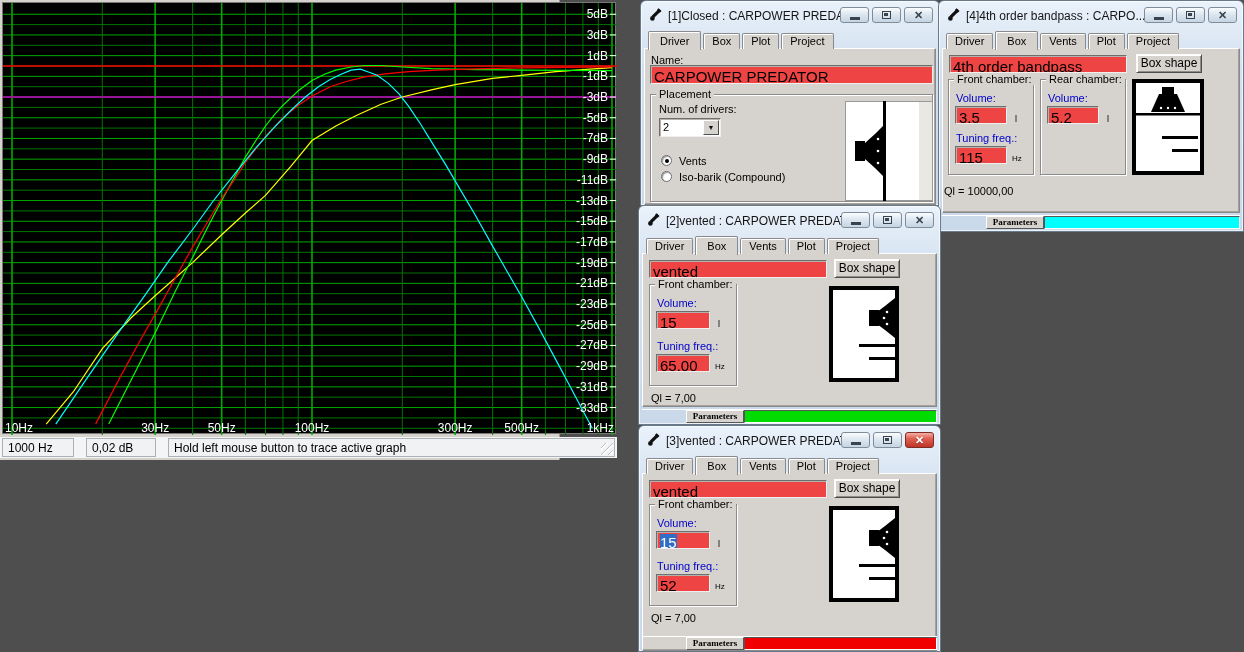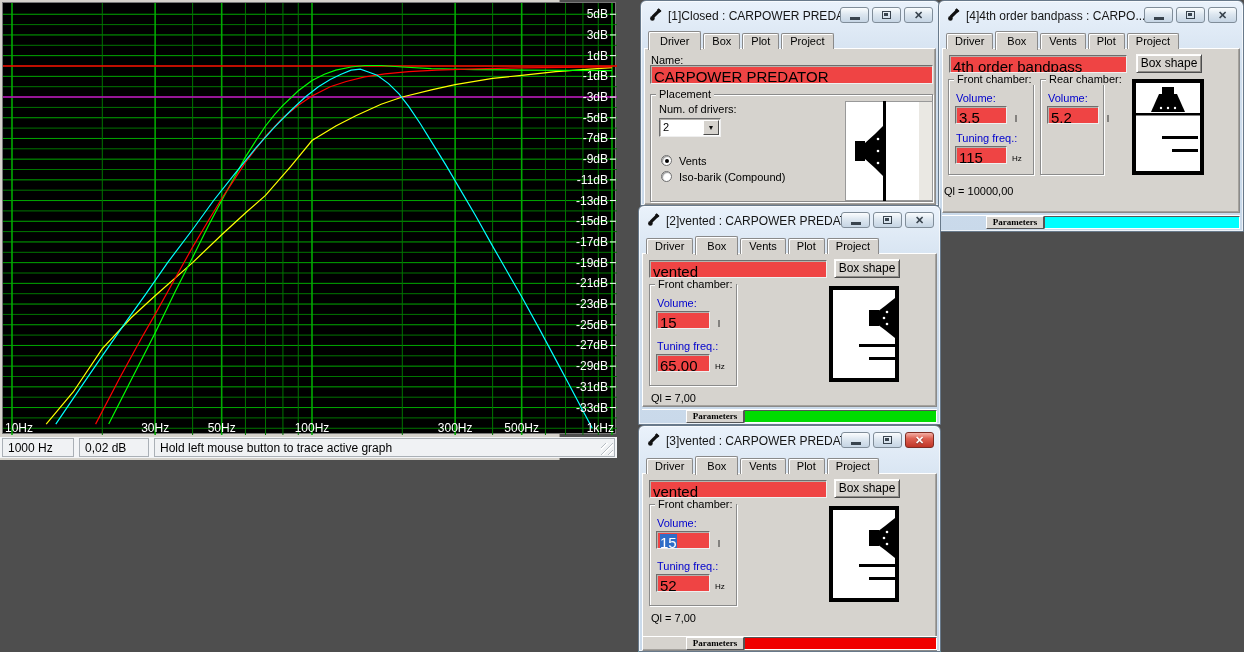--- a/index.html
+++ b/index.html
@@ -5,21 +5,21 @@
   * { margin:0; padding:0; box-sizing:border-box; }
   html,body { width:1244px; height:652px; overflow:hidden; }
   body { background:#4e4e4e; font-family:"Liberation Sans", sans-serif; font-size:11px; color:#000; position:relative; }
 
   
   .plot-panel { position:absolute; left:0; top:0; width:560px; height:460px; background:#d5d2cb; border-right:1px solid #9a968f; }
   .plot-black { position:absolute; left:2px; top:2px; width:614px; height:432px; background:#000; border:1px solid #777; }
   .plot-black svg { position:absolute; left:0; top:0; }
 
   
-  .statusbar { position:absolute; left:0; top:437px; width:617px; height:21px; background:#f3f5f7; display:flex; align-items:stretch; padding:1px 2px; gap:5px; }
+  .statusbar { position:absolute; left:0; top:437px; width:617px; height:21px; background:#f3f5f7; display:flex; align-items:stretch; padding:1px 2px; gap:12px; }
   .sb-panel { border:1px solid #aab0b6; background:#f0f2f4; padding:2px 5px; font-size:12px; white-space:nowrap; overflow:hidden; }
   .sb-1 { width:72px; }
   .sb-2 { width:70px; }
   .sb-3 { flex:1; position:relative; }
   .grip { position:absolute; right:1px; bottom:1px; width:12px; height:12px;
           background:repeating-linear-gradient(135deg, transparent 0 3px, #b7bdc3 3px 4px, #fff 4px 5px); }
 
   
   .win { position:absolute; border:1px solid #68798a; border-radius:6px 6px 0 0;
          background:linear-gradient(#eaf2fb,#d2e0ef 30%,#c9d9ea); overflow:hidden;
@@ -292,21 +292,21 @@
     <div class="btn3d" style="left:193px; top:5px; width:66px; height:19px;">Box shape</div>
     <div class="grp" style="left:5px; top:30px; width:86px; height:96px;">
       <div class="grp-title">Front chamber:</div>
       <div class="lbl lbl-blue" style="left:7px; top:12px;">Volume:</div>
       <div class="tb" style="left:6px; top:26px; width:52px; height:18px;">3,5</div>
       <div class="unit" style="left:66px; top:34px;">l</div>
       <div class="lbl lbl-blue" style="left:7px; top:52px;">Tuning freq.:</div>
       <div class="tb" style="left:6px; top:66px; width:52px; height:18px;">115</div>
       <div class="unit" style="left:63px; top:74px; font-size:8px;">Hz</div>
     </div>
-    <div class="grp" style="left:97px; top:30px; width:64px; height:96px;">
+    <div class="grp" style="left:97px; top:30px; width:86px; height:96px;">
       <div class="grp-title">Rear chamber:</div>
       <div class="lbl lbl-blue" style="left:7px; top:12px;">Volume:</div>
       <div class="tb" style="left:6px; top:26px; width:52px; height:18px;">5,2</div>
       <div class="unit" style="left:66px; top:34px;">l</div>
     </div>
     <svg class="imgpanel" style="left:189px; top:30px;" width="72" height="96" viewBox="0 0 72 96">
       <rect x="2" y="2" width="68" height="92" fill="#fff" stroke="#000" stroke-width="4"></rect>
       <rect x="30" y="8" width="12" height="8" fill="#000"></rect>
       <polygon points="19,33 27,15 45,15 53,33" fill="#000"></polygon>
       <circle cx="29" cy="29" r="1.2" fill="#fff"></circle>

